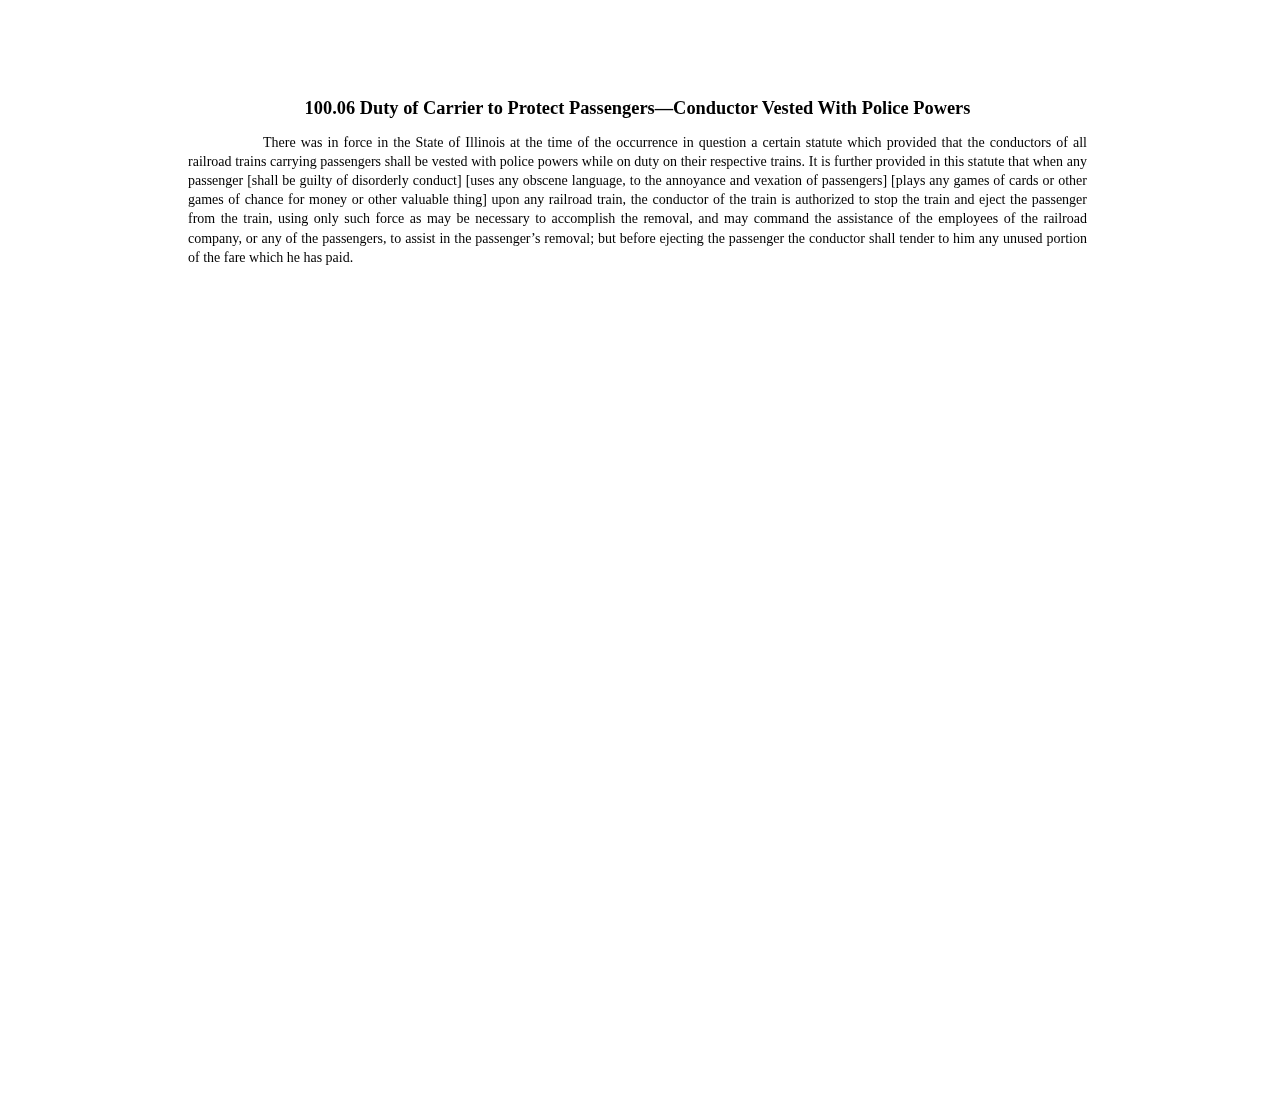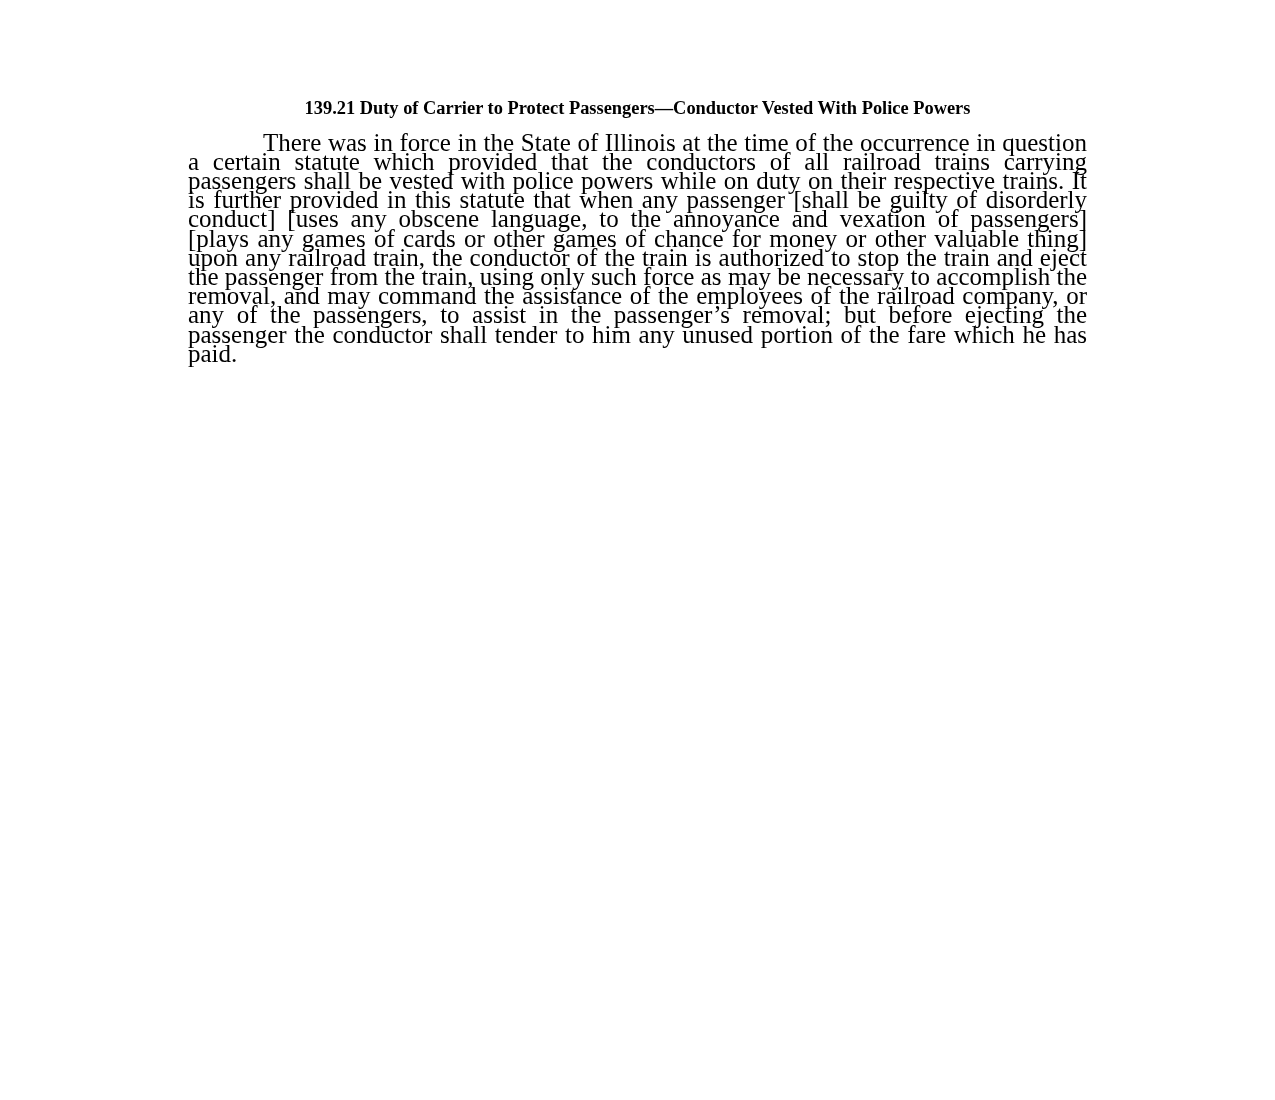--- a/index.html
+++ b/index.html
@@ -23,27 +23,27 @@
     }
     .title {
       font-weight: bold;
       font-size: 18.4px;
       line-height: 19.5px;
       text-align: center;
       margin: 0 0 14px 0;
       padding: 0 20px;
     }
     .para {
-      font-size: 25px;
+      font-size: 14px;
       line-height: 19.2px;
       text-align: justify;
       text-indent: 75px;
       margin: 0 0 17px 0;
       word-spacing: 0px;
     }
   </style>
 </head>
 <body>
 
 <div class="page">
-  <h1 class="title">139.21 Duty of Carrier to Protect Passengers—Conductor Vested With Police Powers</h1>
+  <h1 class="title">100.06 Duty of Carrier to Protect Passengers—Conductor Vested With Police Powers</h1>
   <p class="para">There was in force in the State of Illinois at the time of the occurrence in question a certain statute which provided that the conductors of all railroad trains carrying passengers shall be vested with police powers while on duty on their respective trains. It is further provided in this statute that when any passenger [shall be guilty of disorderly conduct] [uses any obscene language, to the annoyance and vexation of passengers] [plays any games of cards or other games of chance for money or other valuable thing] upon any railroad train, the conductor of the train is authorized to stop the train and eject the passenger from the train, using only such force as may be necessary to accomplish the removal, and may command the assistance of the employees of the railroad company, or any of the passengers, to assist in the passenger’s removal; but before ejecting the passenger the conductor shall tender to him any unused portion of the fare which he has paid.</p>
 </div>
 
 </body></html>

